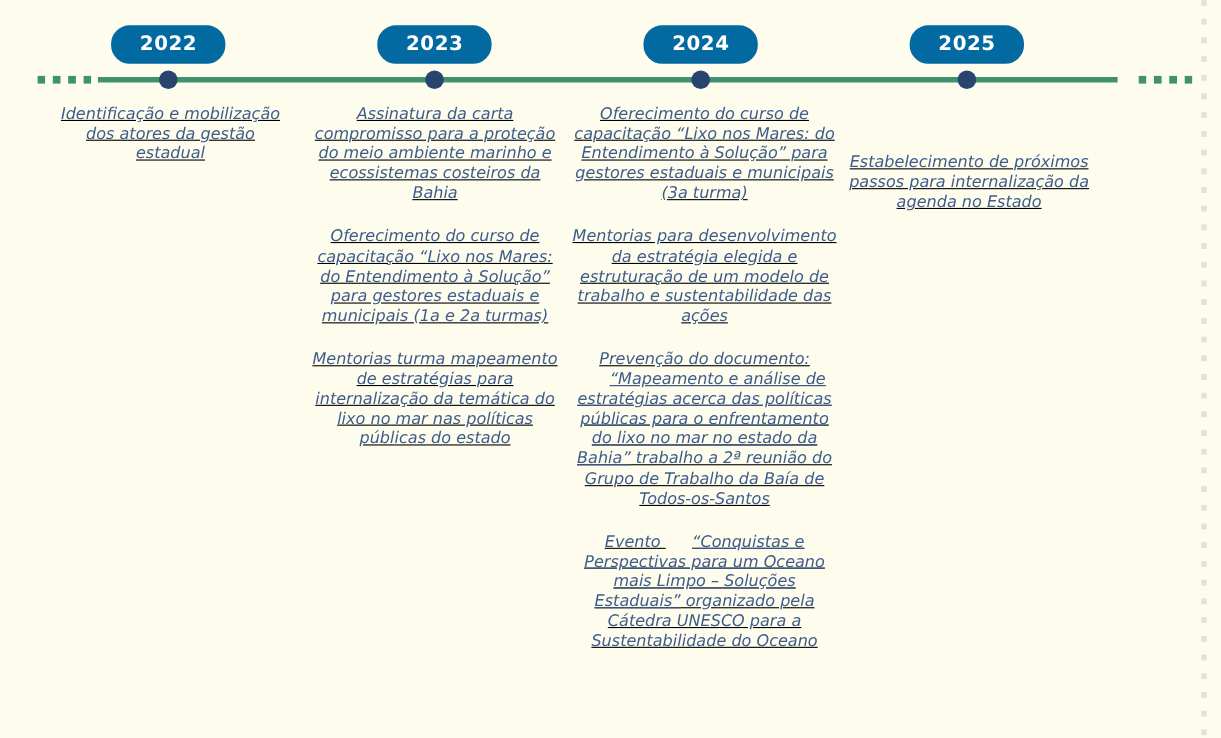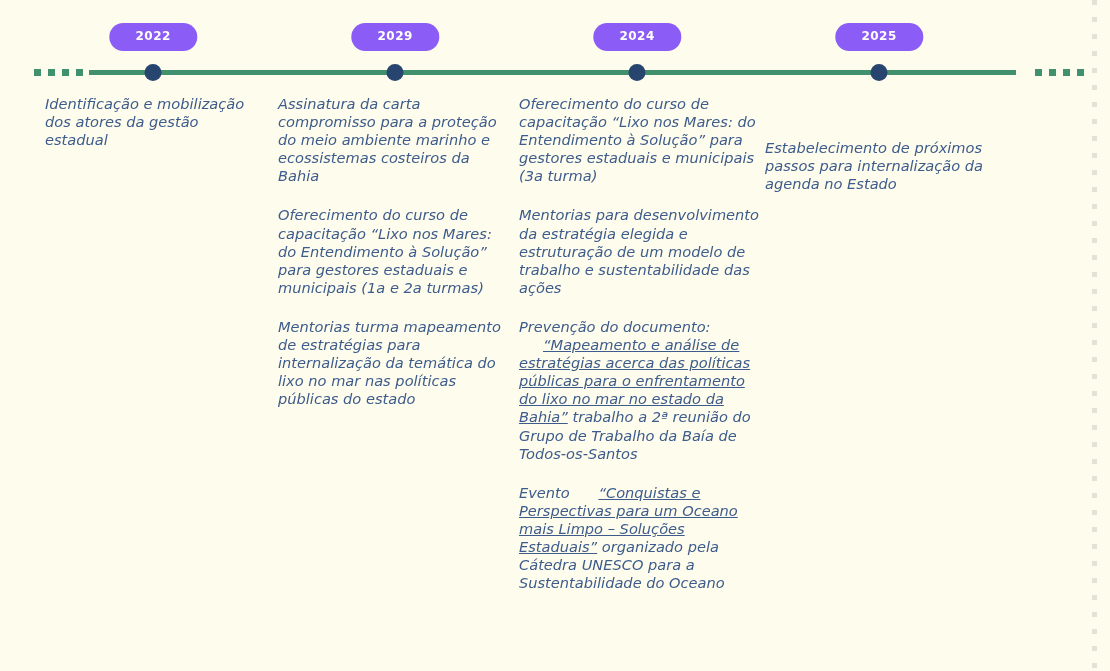--- a/index.html
+++ b/index.html
@@ -60,23 +60,23 @@
     position: absolute;
     top: 0;
     width: 0;
     height: 95px;
   }
   .year-pill {
     position: absolute;
     left: 50%;
     top: 23px;
     transform: translateX(-50%);
-    background: #8b5cf6;
+    background: #0369a1;
     color: #FFFFFF;
-    font-size: 12px;
+    font-size: 18px;
     font-weight: bold;
     letter-spacing: 0.5px;
     padding: 7px 26px 8px 26px;
     border-radius: 17px;
     white-space: nowrap;
     line-height: 1.1;
   }
   .axis-dot {
     position: absolute;
     left: 50%;
@@ -92,20 +92,22 @@
   #columns {
     position: absolute;
     left: 0;
     top: 95px;
     width: 1110px;
     height: 576px;
   }
   .column {
     position: absolute;
     top: 0;
+    text-align: center;
+    text-decoration: underline;
   }
   #column-2022 { left: 45px;  width: 220px; }
   #column-2023 { left: 278px; width: 235px; }
   #column-2024 { left: 519px; width: 243px; }
   #column-2025 { left: 765px; width: 232px; margin-top: 44px; }
 
   .entry {
     font-family: "DejaVu Sans", sans-serif;
     font-style: italic;
     font-size: 14.6px;
@@ -125,21 +127,21 @@
 
 <div id="timeline-axis">
   <div id="axis-dashes-left" class="axis-dashes"></div>
   <div id="axis-line-main" class="axis-line"></div>
   <div id="axis-dashes-right" class="axis-dashes"></div>
 <div class="axis-node" style="left: 13.8%;">
       <div class="year-pill">2022</div>
       <div class="axis-dot"></div>
     </div>
     <div class="axis-node" style="left: 35.6%;">
-      <div class="year-pill">2029</div>
+      <div class="year-pill">2023</div>
       <div class="axis-dot"></div>
     </div>
     <div class="axis-node" style="left: 57.4%;">
       <div class="year-pill">2024</div>
       <div class="axis-dot"></div>
     </div>
     <div class="axis-node" style="left: 79.2%;">
       <div class="year-pill">2025</div>
       <div class="axis-dot"></div>
     </div>

